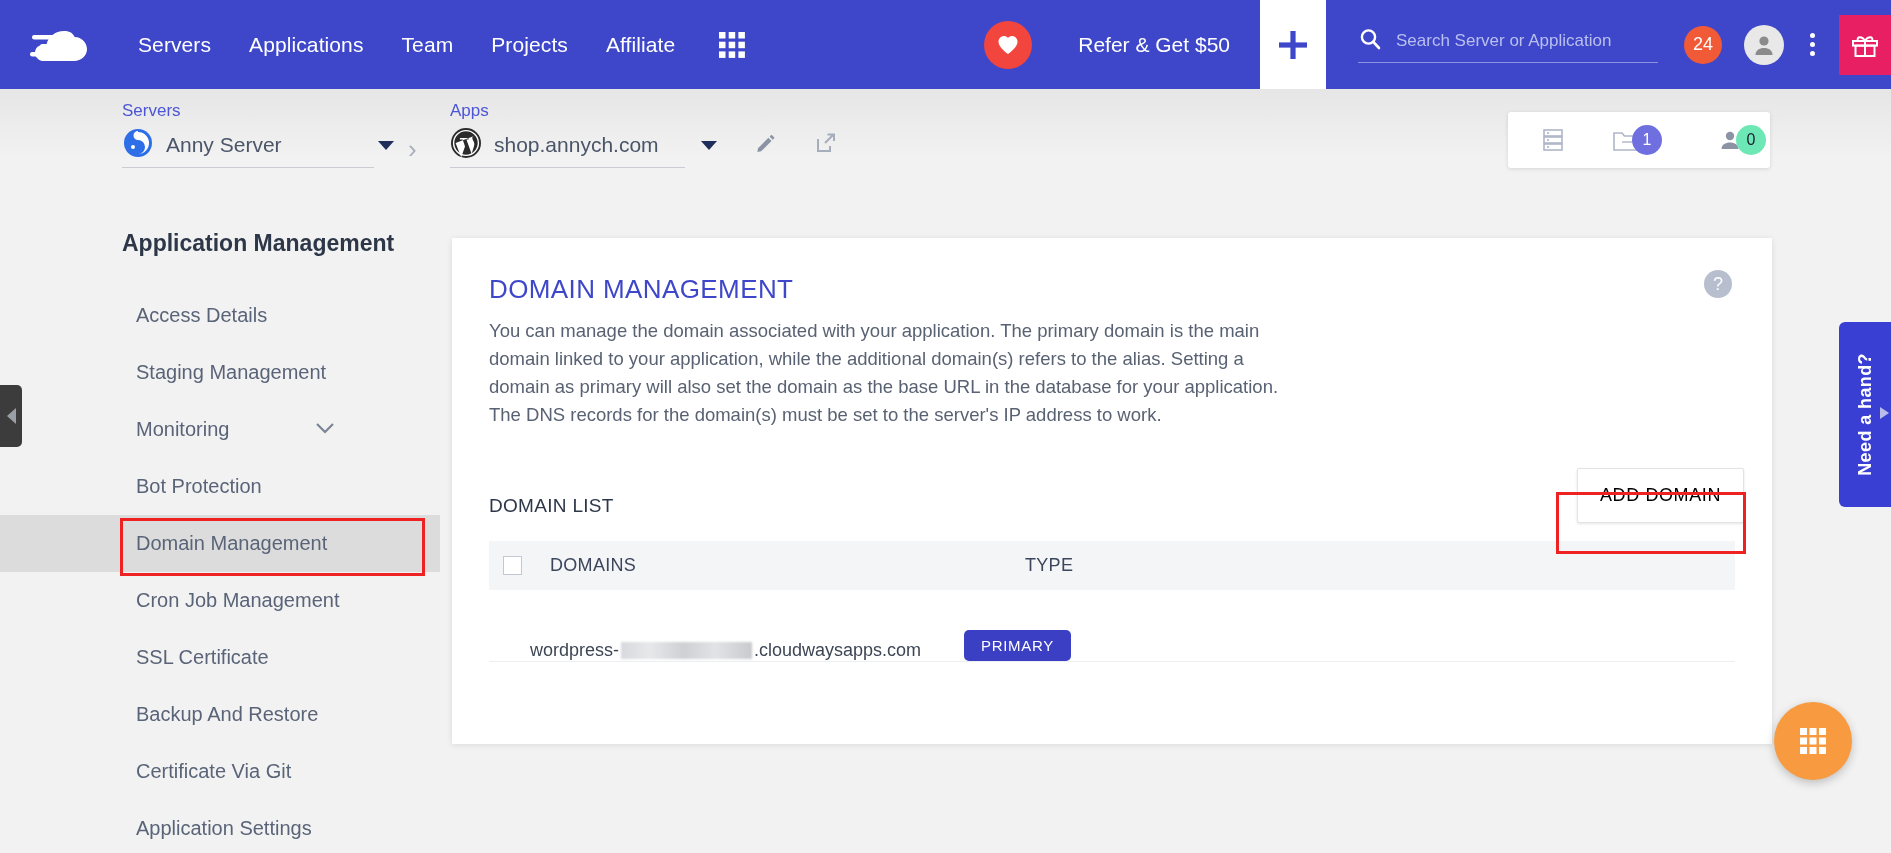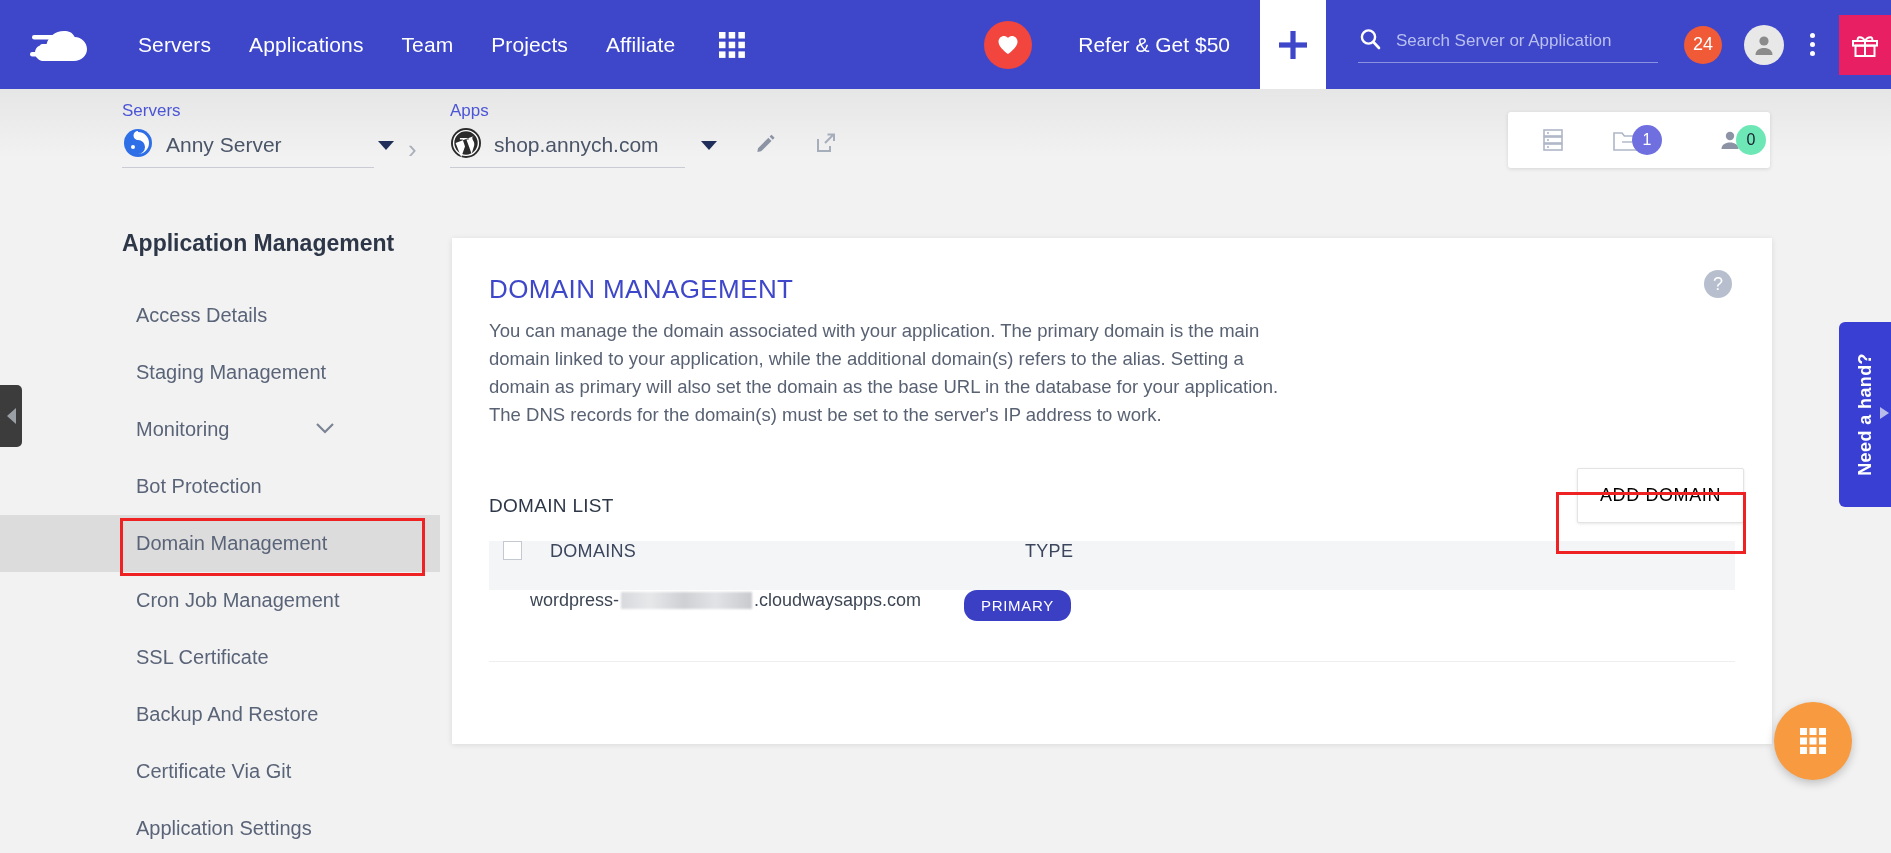--- a/index.html
+++ b/index.html
@@ -144,41 +144,41 @@
     color: #2d3748; letter-spacing: .3px;
   }
   .add-btn {
     position: absolute; top: 230px; right: 28px; background: #fff;
     border: 1px solid #e3e3e3; border-radius: 2px; padding: 16px 22px;
     color: #000000; font-size: 18px; letter-spacing: .6px; cursor: pointer;
     box-shadow: 0 1px 3px rgba(0,0,0,.10);
   }
   .table { position: absolute; top: 303px; left: 37px; width: 1246px; }
   .thead {
-    display: flex; align-items: flex-start; height: 49px; background: #f4f5f7;
+    display: flex; align-items: center; height: 49px; background: #f4f5f7;
     font-size: 18px; color: #3b455c; letter-spacing: .3px;
   }
   .chk {
     width: 19px; height: 19px; border: 1.5px solid #c3c8d2; background: #fff;
     margin: 0 28px 0 14px; cursor: pointer; flex: 0 0 auto;
   }
   .col-domains { width: 475px; }
   .trow {
-    display: flex; align-items: flex-start; height: 72px;
+    display: flex; align-items: flex-end; height: 72px;
     border-bottom: 1px solid #eceef2; font-size: 18px; color: #3d4654;
   }
   .domain-cell { width: 475px; padding-left: 41px; display: flex; align-items: center; }
   .redact {
     display: inline-block; height: 17px; width: 131px; margin: 0 2px;
     background: linear-gradient(90deg,#d8d9dd 0%,#e7e8ea 22%,#cfd0d4 48%,#e2e3e6 72%,#c9cace 100%);
     filter: blur(1px); vertical-align: middle;
   }
   .pill {
     background: #3a3fc4; color: #fff; font-size: 15px; letter-spacing: .7px;
-    padding: 7px 17px; border-radius: 13px;
+    padding: 7px 17px; border-radius: 5px;
   }
 
   
   .needhand {
     position: absolute; top: 322px; right: 0; width: 52px; height: 185px;
     background: #3a3fd4; border-radius: 6px 0 0 6px;
     display: flex; align-items: center; justify-content: center; cursor: pointer;
   }
   .needhand-text {
     writing-mode: vertical-rl; transform: rotate(180deg);

